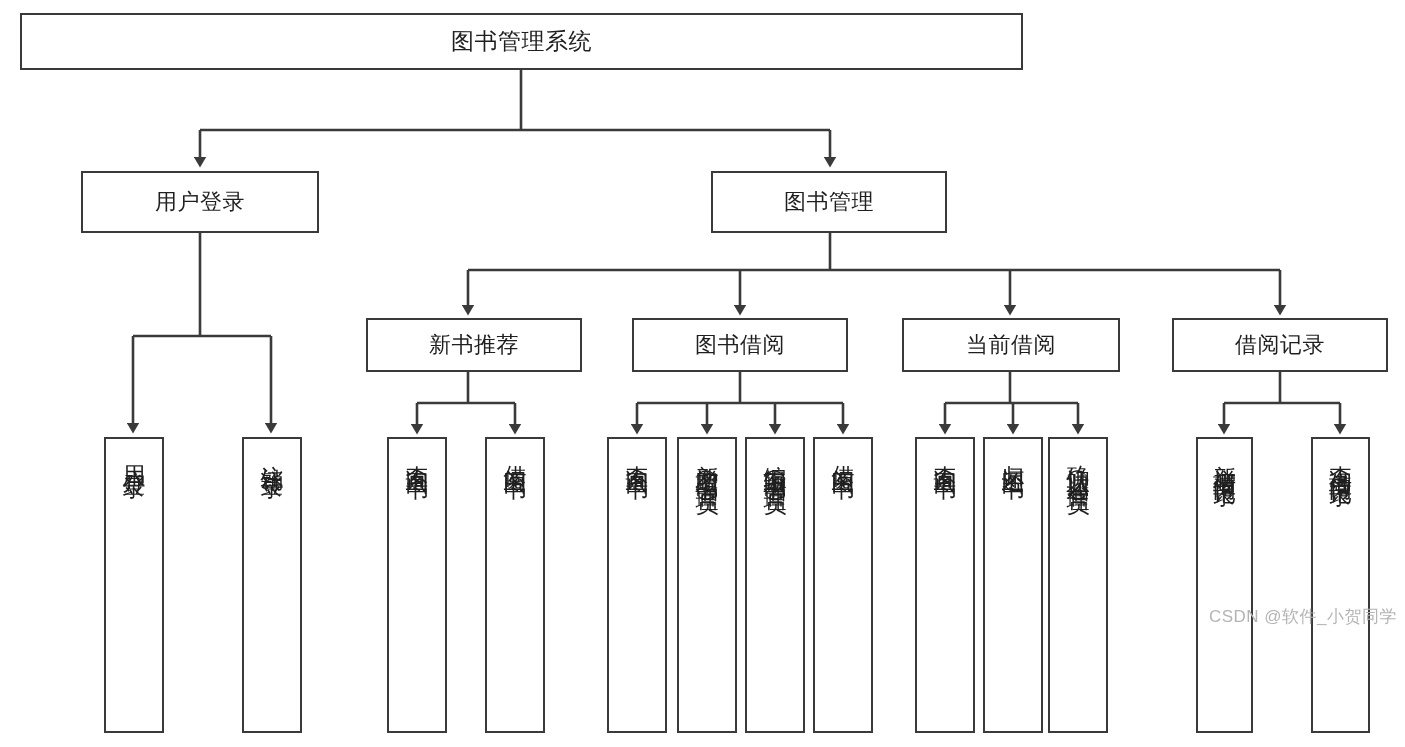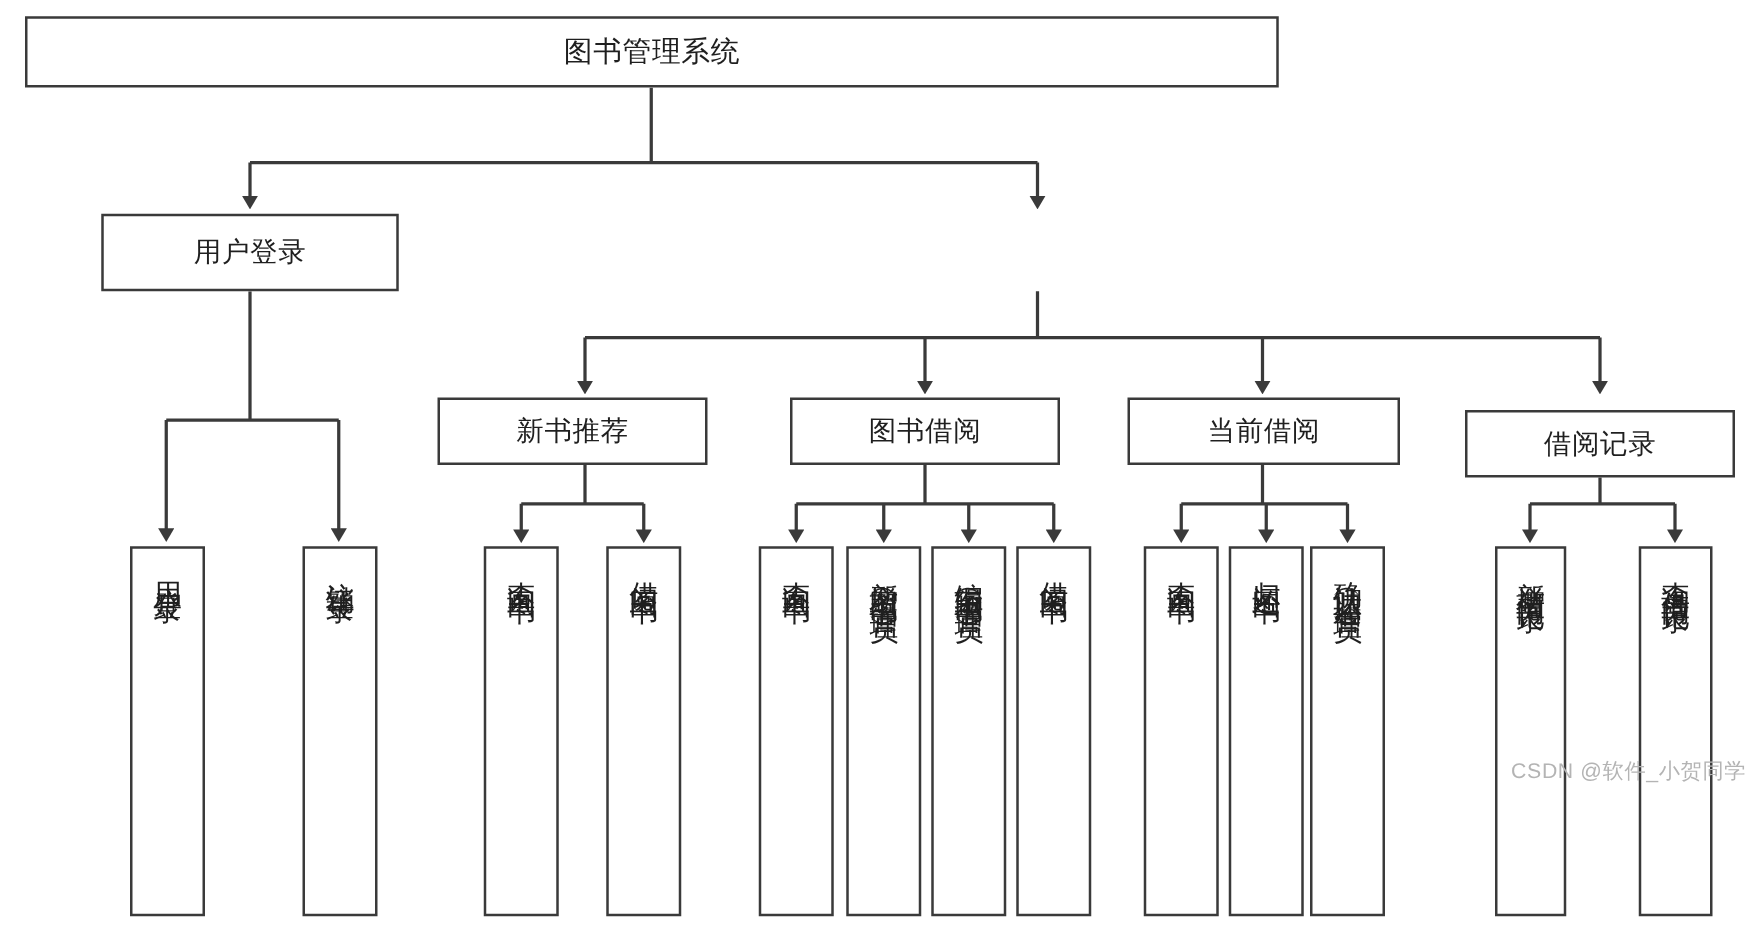--- a/index.html
+++ b/index.html
@@ -117,31 +117,34 @@
     </g>
   </svg>
 
   <div class="node root horiz" style="left: 20px; top: 13px; width: 1003px; height: 57px; border-color: rgb(58, 58, 58); color: rgb(31, 31, 31);">
     <span class="lbl">图书管理系统</span>
   </div>
 
   <div class="node horiz" style="left: 81px; top: 171px; width: 238px; height: 62px; border-color: rgb(58, 58, 58); color: rgb(31, 31, 31);">
     <span class="lbl">用户登录</span>
   </div>
+  <div class="node horiz" style="left: 711px; top: 171px; width: 236px; height: 62px; border-color: rgb(58, 58, 58); color: rgb(31, 31, 31);">
+    <span class="lbl">图书管理</span>
+  </div>
 
-  <div class="node horiz" style="left: 350px; top: 318px; width: 216px; height: 54px; border-color: rgb(58, 58, 58); color: rgb(31, 31, 31);">
+  <div class="node horiz" style="left: 366px; top: 318px; width: 216px; height: 54px; border-color: rgb(58, 58, 58); color: rgb(31, 31, 31);">
     <span class="lbl">新书推荐</span>
   </div>
   <div class="node horiz" style="left: 632px; top: 318px; width: 216px; height: 54px; border-color: rgb(58, 58, 58); color: rgb(31, 31, 31);">
     <span class="lbl">图书借阅</span>
   </div>
   <div class="node horiz" style="left: 902px; top: 318px; width: 218px; height: 54px; border-color: rgb(58, 58, 58); color: rgb(31, 31, 31); justify-content: center;">
     <span class="lbl">当前借阅</span>
   </div>
-  <div class="node horiz" style="left: 1172px; top: 328px; width: 216px; height: 54px; border-color: rgb(58, 58, 58); color: rgb(31, 31, 31);">
+  <div class="node horiz" style="left: 1172px; top: 318px; width: 216px; height: 54px; border-color: rgb(58, 58, 58); color: rgb(31, 31, 31);">
     <span class="lbl">借阅记录</span>
   </div>
 
   <div class="node vert" style="left: 104px; top: 437px; width: 60px; height: 296px; border-color: rgb(58, 58, 58); color: rgb(31, 31, 31);">
     <span class="lbl">用户登录</span>
   </div>
   <div class="node vert" style="left: 242px; top: 437px; width: 60px; height: 296px; border-color: rgb(58, 58, 58); color: rgb(31, 31, 31);">
     <span class="lbl">注销登录</span>
   </div>
   <div class="node vert" style="left: 387px; top: 437px; width: 60px; height: 296px; border-color: rgb(58, 58, 58); color: rgb(31, 31, 31);">

